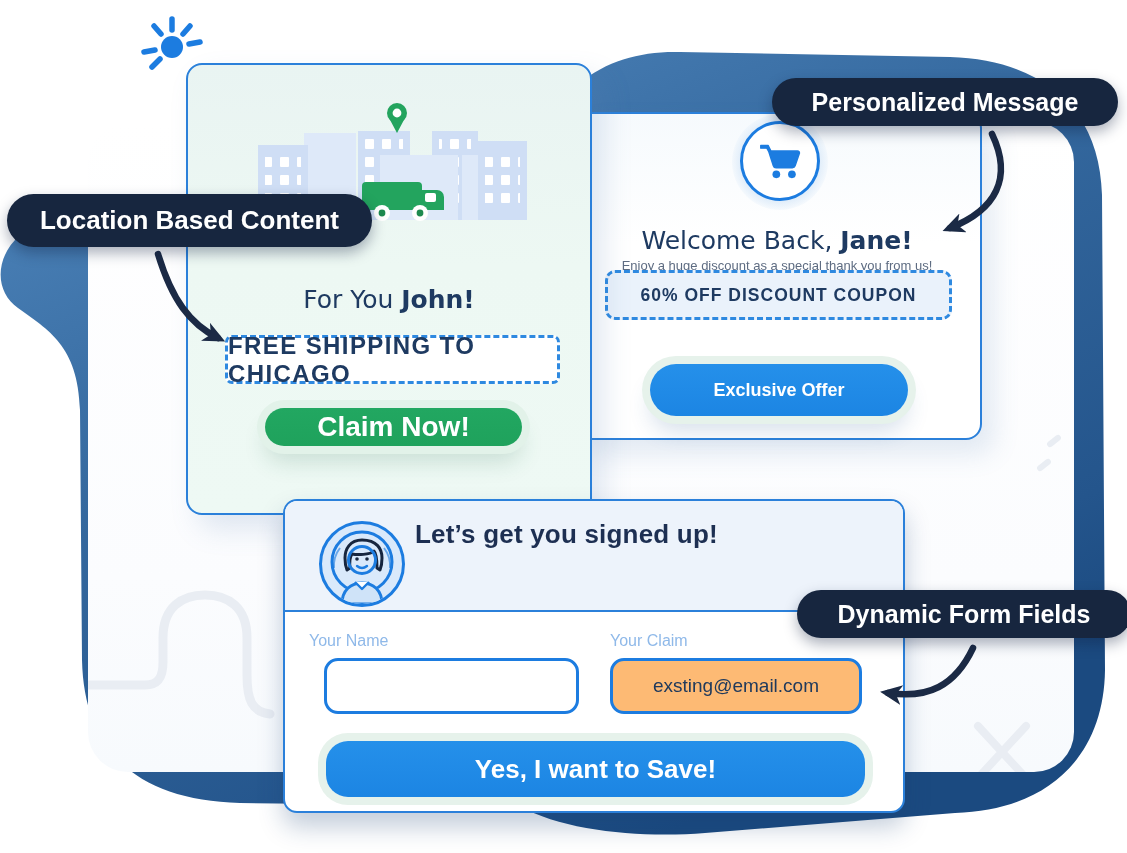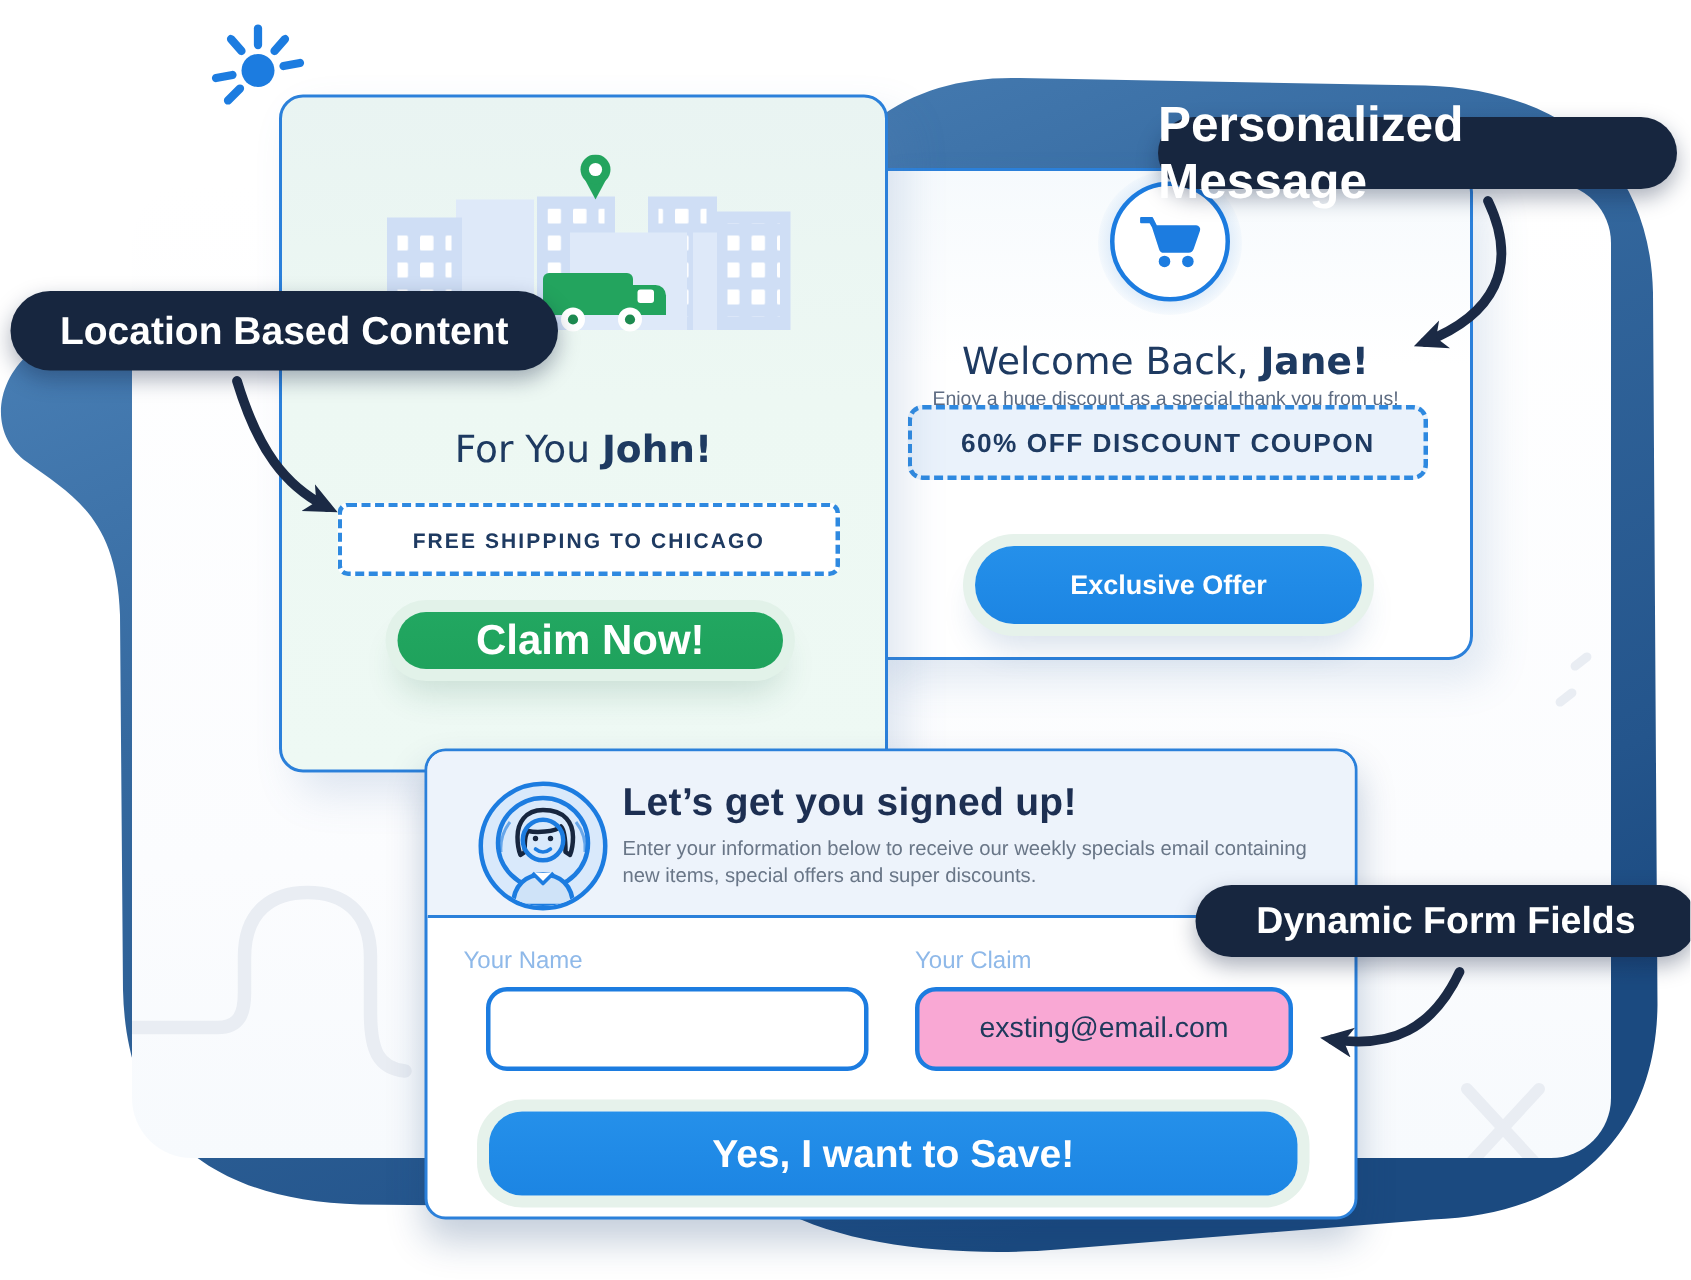--- a/index.html
+++ b/index.html
@@ -30,21 +30,21 @@
   .city { left:58px; top:38px; }
   .loc-heading {
     left:0; top:188px; width:100%; text-align:center;
     font-family:"DejaVu Sans", sans-serif; font-size:25px; line-height:1.24;
     color:#1E3A61; font-weight:400;
   }
   .loc-heading b, .wel-heading b { font-weight:700; }
   .coupon {
     border:3px dashed #2E89E0; border-radius:7px; background:#ffffff;
     display:flex; align-items:center; justify-content:center;
-    font-weight:bold; color:#1E3A61; letter-spacing:1.4px; font-size:14px;
+    font-weight:bold; color:#1E3A61; letter-spacing:1.4px; font-size:24px;
   }
   .coupon-location { left:37px; top:270px; width:335px; height:49px; }
   .btn {
     display:flex; align-items:center; justify-content:center;
     color:#fff; font-weight:bold; border:none; cursor:pointer;
     font-family:"Liberation Sans", sans-serif;
   }
   .btn-claim {
     left:77px; top:343px; width:257px; height:38px; border-radius:25px;
     background:linear-gradient(180deg,#22a761 0%,#1FA25C 100%); font-size:28px;
@@ -103,35 +103,35 @@
     left:130px; top:56px; width:468px; font-size:13.5px; line-height:18px; color:#697687;
   }
   .field-label { font-size:16px; color:#8FB9E9; }
   .field-label.name { left:24px; top:131px; }
   .field-label.email { left:325px; top:131px; }
   .input {
     position:absolute; border:3px solid #1C7CE0; border-radius:14px; outline:none;
     font-family:"Liberation Sans", sans-serif;
   }
   .input-name { left:39px; top:157px; width:255px; height:56px; background:#fff; font-size:19px; color:#203A5C; padding:0 14px; }
-  .input-email { left:325px; top:157px; width:252px; height:56px; background:#f9a8d4; font-size:19px; color:#203A5C; text-align:center; }
+  .input-email { left:325px; top:157px; width:252px; height:56px; background:#fdba74; font-size:19px; color:#203A5C; text-align:center; }
   .btn-save {
     left:41px; top:240px; width:539px; height:56px; border-radius:22px;
     background:linear-gradient(180deg,#2590ea 0%,#1C85E3 100%); font-size:26px;
     box-shadow:0 0 0 8px #E6F2EB;
   }
 
   
   .pill {
     z-index:7; background:#17263F; color:#fff; font-weight:bold; font-size:26px;
     display:flex; align-items:center; justify-content:center; border-radius:28px;
     box-shadow:0 6px 14px rgba(15,30,60,.35);
   }
   .pill-location { left:7px; top:194px; width:365px; height:53px; }
-  .pill-personalized { left:772px; top:78px; width:346px; height:48px; font-size:33px; }
+  .pill-personalized { left:772px; top:78px; width:346px; height:48px; font-size:25px; }
   .pill-dynamic { left:797px; top:590px; width:334px; height:48px; font-size:25px; }
 
   #arrows-svg, #sparkle-svg { z-index:6; pointer-events:none; }
 </style>
 </head>
 <body>
 
 <div class="stage">
 
   <svg id="blob-svg" class="abs" width="1127" height="853" viewBox="0 0 1127 853">
@@ -250,21 +250,20 @@
         <path d="M40 16 c-12 0 -17 9 -17 18 c0 7 2 12 2 12 l3 -2 c0 0 -1 -10 2 -14 c5 1 18 1 22 -3 c3 3 3 17 3 17 l3 2 c0 0 2 -5 2 -12 c0 -9 -5 -18 -20 -18 z" fill="none" stroke="#17263F" stroke-width="3" stroke-linejoin="round"></path>
         <circle cx="40" cy="36" r="13.5" fill="none" stroke="#1C7CE0" stroke-width="3"></circle>
         <circle cx="35" cy="35" r="1.8" fill="#17263F"></circle>
         <circle cx="45" cy="35" r="1.8" fill="#17263F"></circle>
         <path d="M35 42 q5 4 10 0" fill="none" stroke="#1C7CE0" stroke-width="2.4" stroke-linecap="round"></path>
         <path d="M20 80 c0 -14 9 -21 20 -21 c11 0 20 7 20 21 z" fill="#CFE3F8" stroke="#1C7CE0" stroke-width="3"></path>
         <path d="M33 58 l7 7 l7 -7" fill="#ffffff" stroke="#1C7CE0" stroke-width="2.4" stroke-linejoin="round"></path>
       </svg>
     </div>
     <div class="abs signup-title">Let’s get you signed up!</div>
-    <div class="abs signup-desc">Enter your information below to receive our weekly specials email containing new items, special offers and super discounts.</div>
 
     <div class="abs field-label name">Your Name</div>
     <div class="abs field-label email">Your Claim</div>
     <input class="input input-name" type="text" value="" style="">
     <input class="input input-email" type="text" value="exsting@email.com" style="">
     <button class="abs btn btn-save">Yes, I want to Save!</button>
   </div>
 
   <div class="abs pill pill-location">Location Based Content</div>
   <div class="abs pill pill-personalized">Personalized Message</div>

